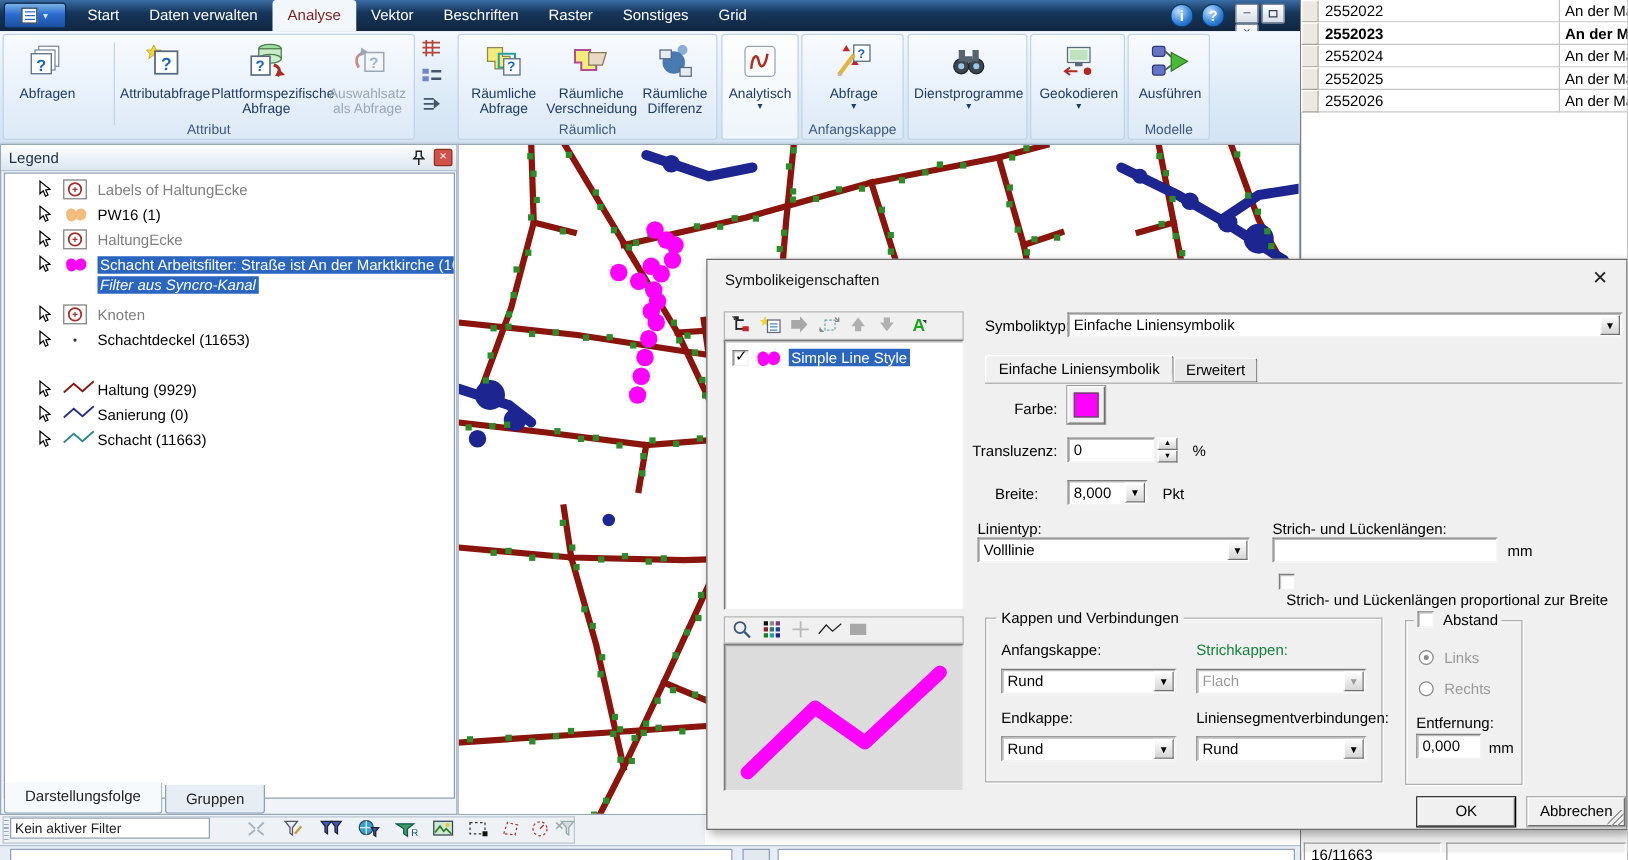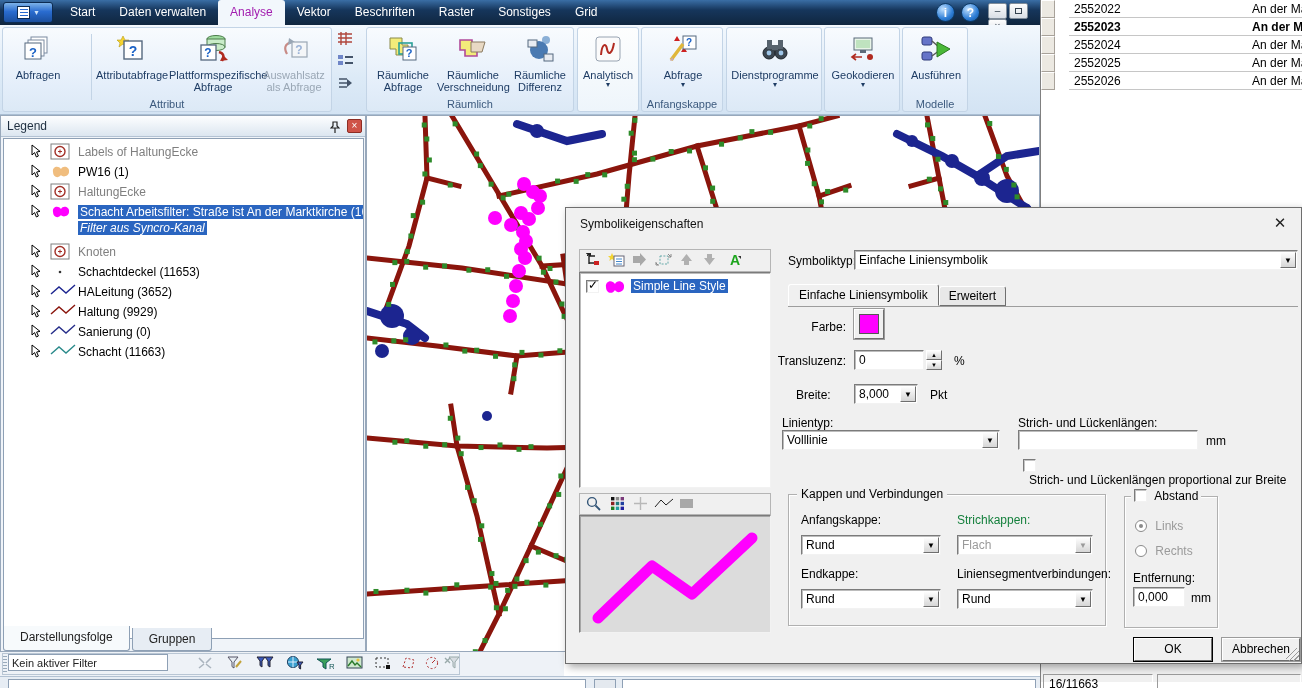--- a/index.html
+++ b/index.html
@@ -9,21 +9,21 @@
   .abs { position:absolute; }
   
   .titlebar { left:0; top:0; width:1040px; height:25px;
     background:linear-gradient(#3a6ea5,#16365c 40%,#10263f); }
   .appbtn { left:3px; top:2px; width:50px; height:21px; border-radius:3px;
     background:linear-gradient(#7db3e8,#2a6cd0 45%,#1b4f9e);
     border:1px solid #0d2c52; display:flex; align-items:center; justify-content:center; gap:4px;}
   .appbtn .doc { width:13px; height:13px; background:#fff; border:1px solid #0d2c52; position:relative;}
   .appbtn .doc:before{content:"";position:absolute;left:2px;top:2px;width:8px;height:1px;background:#2a6cd0;box-shadow:0 3px 0 #2a6cd0,0 6px 0 #2a6cd0;}
   .ttab { height:25px; line-height:25px; padding:0 12px; color:#fff; font-size:12px; float:left; cursor:default;}
-  .ttab.active { background:#f2f7fc; color:#a21caf; border-radius:3px 3px 0 0; }
+  .ttab.active { background:#f2f7fc; color:#7f1d1d; border-radius:3px 3px 0 0; }
   .wctl { width:19px; height:16px; margin-left:2px; background:linear-gradient(#fdfdfd,#d8dee6);
     border:1px solid #7f8c9a; border-radius:2px; color:#33414f; font-size:10px; line-height:14px;
     text-align:center; float:left;}
   .roundbtn{width:19px;height:19px;border-radius:50%;background:radial-gradient(circle at 35% 30%,#bfe0ff,#2d7dd6 60%,#145092);border:1px solid #0d3a66;color:#fff;font-size:12px;line-height:18px;text-align:center;float:left;margin-right:6px;font-weight:bold;}
   
   .ribbon { left:0; top:25px; width:1040px; height:90px;
     background:linear-gradient(#f3f8fd,#dceaf7 60%,#d3e3f3); border-bottom:1px solid #a9bed3;}
   .rgroup { position:absolute; top:2px; height:85px; border:1px solid #c3d4e6; border-radius:3px;
     background:linear-gradient(#f8fbfe,#e4eefa 70%,#dcE9f6); }
   .rglabel { position:absolute; bottom:1px; width:100%; text-align:center; font-size:11px; color:#3c5a7e; }
@@ -61,21 +61,21 @@
     border:1px solid #8ea0b5; background:#fff; padding:1px 3px; font-family:"Liberation Sans",sans-serif;}
   .fico { position:absolute; top:3px; width:20px; height:16px; }
   .bottombar { left:0; top:676px; width:1040px; height:12px; background:#e7edf4; border-top:1px solid #b3c2d3; overflow:hidden;}
   .bfield { position:absolute; top:2px; height:20px; background:#fff; border:1px solid #8ea0b5; }
   
   .rightpanel { left:1040px; top:0; width:262px; height:688px; background:#fff; border-left:1px solid #808080;}
   .grow { position:absolute; left:0; width:262px; height:18px; font-size:12px; color:#000;}
   .grow .rowhdr { position:absolute; left:0; top:0; width:14px; height:18px; background:#ece9e2;
     border:1px solid; border-color:#fff #a8a29a #a8a29a #fff; }
   .grow .c1 { position:absolute; left:14px; top:0; width:193px; height:18px; border-right:1px solid #c6c6c6;
-    border-bottom:1px solid #c6c6c6; padding:2px 0 0 5px; background:#fff;margin-left:14px;}
+    border-bottom:1px solid #c6c6c6; padding:2px 0 0 5px; background:#fff;}
   .grow .c2 { position:absolute; left:207px; top:0; width:55px; height:18px; border-bottom:1px solid #c6c6c6;
     padding:2px 0 0 4px; background:#fff; white-space:nowrap; overflow:hidden;}
   .rstatus { position:absolute; left:0; top:660px; width:262px; height:22px; background:#f0f0f0; border-top:1px solid #a9a9a9; font-size:12px;}
   .rcell { position:absolute; top:13px; height:18px; border:1px solid; border-color:#9b9b9b #fff #fff #9b9b9b; padding:2px 0 0 5px;}
   
   .dialog { left:565px; top:207px; width:737px; height:457px; background:#f0f0f0;
     border:1px solid #6e6e6e; box-shadow:3px 3px 8px rgba(0,0,0,.35); font-size:12px; color:#000;}
   .dtitle { position:absolute; left:14px; top:9px; font-size:12px; color:#111; }
   .dclose { position:absolute; right:12px; top:6px; width:18px; height:18px; font-size:15px; line-height:17px;
     text-align:center; color:#222; }
@@ -384,29 +384,20 @@
         <span class="lbl muted">Knoten</span>
       </div>
       <div class="trow" style="top:123px;">
         <span class="cur"><svg width="11" height="14">
               <path d="M2,1 L2,11 L4.6,8.6 L6.4,13 L8.4,12 L6.6,8 L10,7.4 Z" fill="#fff" stroke="#000"></path>
             </svg></span>
         <span class="sym"><svg width="20" height="17">
               <circle cx="10" cy="9" r="1.3" fill="#333"></circle>
             </svg></span>
         <span class="lbl">Schachtdeckel (11653)</span>
-      </div>
-      <div class="trow" style="top:143px;">
-        <span class="cur"><svg width="11" height="14">
-              <path d="M2,1 L2,11 L4.6,8.6 L6.4,13 L8.4,12 L6.6,8 L10,7.4 Z" fill="#fff" stroke="#000"></path>
-            </svg></span>
-        <span class="sym"><svg width="26" height="15">
-              <polyline points="1,11 9,4 16,10 25,2" fill="none" stroke="#1c2590" stroke-width="1.4"></polyline>
-            </svg></span>
-        <span class="lbl">HALeitung (3652)</span>
       </div>
       <div class="trow" style="top:163px;">
         <span class="cur"><svg width="11" height="14">
               <path d="M2,1 L2,11 L4.6,8.6 L6.4,13 L8.4,12 L6.6,8 L10,7.4 Z" fill="#fff" stroke="#000"></path>
             </svg></span>
         <span class="sym"><svg width="26" height="15">
               <polyline points="1,11 9,4 16,10 25,2" fill="none" stroke="#8a150c" stroke-width="1.4"></polyline>
             </svg></span>
         <span class="lbl">Haltung (9929)</span>
       </div>

